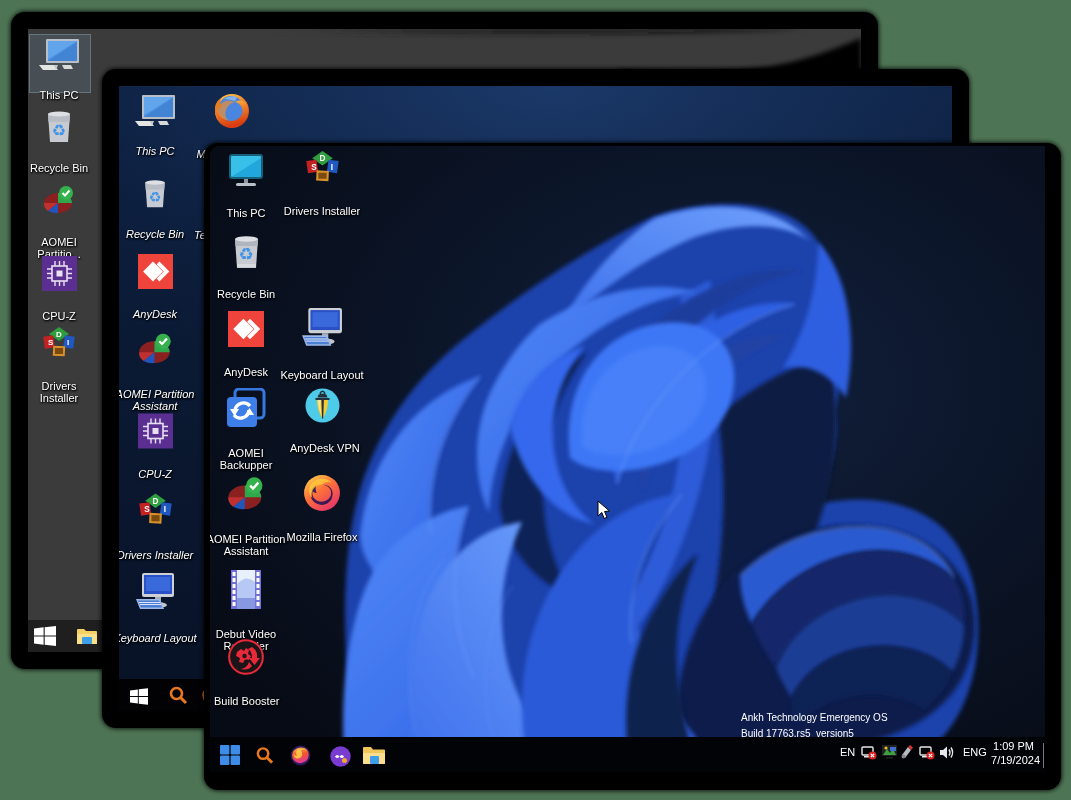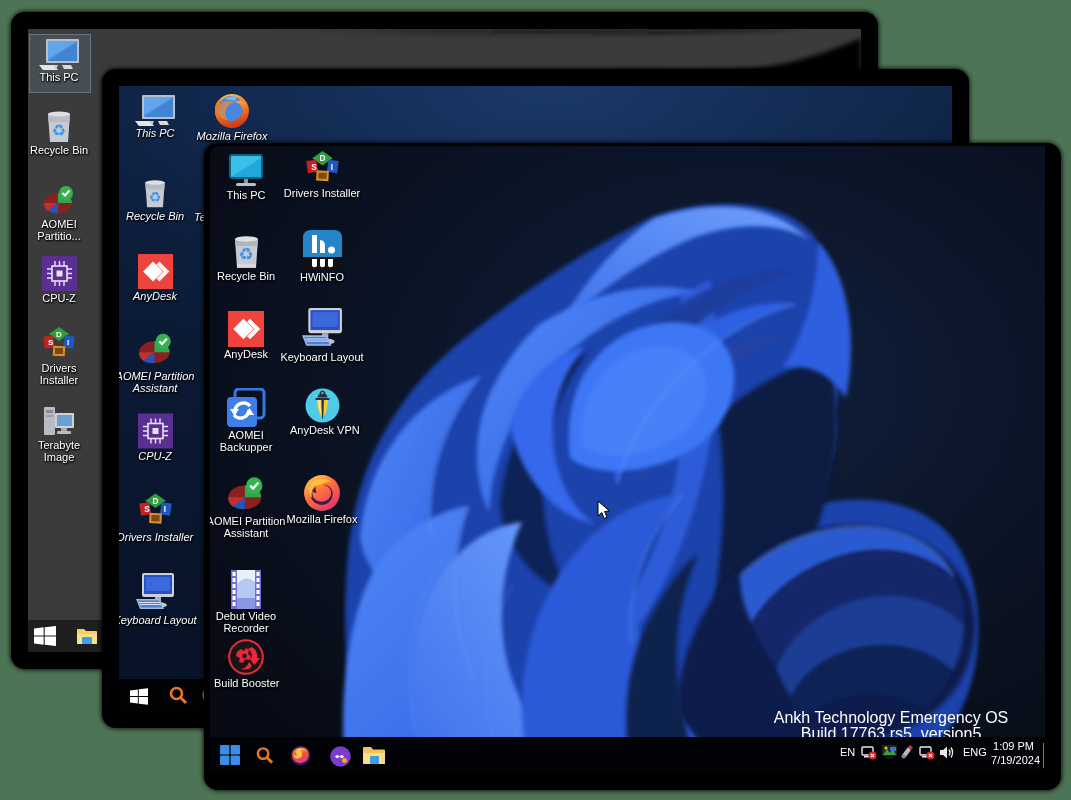--- a/index.html
+++ b/index.html
@@ -8,21 +8,21 @@
 .s1{left:11px;top:12px;width:867px;height:657px;border-radius:14px;box-shadow:0 0 4px 1px rgba(0,0,0,.8)}
 .s2{left:102px;top:69px;width:867px;height:659px;border-radius:14px;box-shadow:0 0 4px 1px rgba(0,0,0,.8)}
 .s3{left:204px;top:143px;width:857px;height:647px;border-radius:14px;box-shadow:0 0 4px 1px rgba(0,0,0,.8)}
 .layer{position:absolute;overflow:hidden}
 #L1{left:28px;top:29px;width:833px;height:623px;background:#3b3b3b}
 #L2{left:119px;top:86px;width:833px;height:625px;background:radial-gradient(ellipse 820px 400px at 52% 0%,rgba(45,90,160,0.42) 0%,rgba(20,45,90,0.15) 58%,rgba(0,0,0,0) 78%),linear-gradient(180deg,#0d2040 0%,#0b1a34 40%,#081226 100%)}
 #L3{left:210px;top:146px;width:835px;height:626px;background:#0b1222;border-radius:10px 0 0 0}
 .wall{position:absolute;left:0;top:0}
 .di{position:absolute;color:#fff;text-align:center;font-size:11px;line-height:12px}
 .di svg{display:block;margin:0 auto}
-.lb{text-shadow:0 1px 2px #000,1px 1px 2px #000;margin-top:1px;white-space:nowrap}
+.lb{text-shadow:0 1px 2px #000,1px 1px 2px #000;margin-top:19px;white-space:nowrap}
 .it .lb{font-style:italic}
 .tb{position:absolute;left:0;width:100%}
 #L1 .tb{bottom:0;height:32px;background:#1f1f1f}
 #L2 .tb{bottom:0;height:32px;background:#020204}
 #L3 .tb{bottom:0;height:35px;background:#020306}
 .tbi{position:absolute}
 .trayTxt{position:absolute;color:#fff;font-size:11px}
 </style>
 </head>
 <body>
@@ -94,32 +94,20 @@
         <polygon points="18,1 28,8 18,15 8,8" fill="#2f9e3f"></polygon>
         <text x="18" y="11" font-size="8" font-weight="bold" fill="#fff" text-anchor="middle">D</text>
         <polygon points="3,10 13,10 13,22 3,22" fill="#c32222" transform="rotate(-8 8 16)"></polygon>
         <text x="7" y="19" font-size="8" font-weight="bold" fill="#fff">S</text>
         <polygon points="23,10 33,10 33,22 23,22" fill="#2058c0" transform="rotate(8 28 16)"></polygon>
         <text x="26" y="19" font-size="8" font-weight="bold" fill="#fff">I</text>
         <polygon points="12,20 24,20 24,30 12,30" fill="#d8902a" transform="rotate(3 18 25)"></polygon>
         <polygon points="14,22 22,22 22,28 14,28" fill="#7a4a10"></polygon>
       </svg>
 <div class="lb">Drivers<br>Installer</div>
-</div>
-<div class="di" style="left:-1px;top:376px;width:64px">
-<svg width="34" height="33" viewBox="0 0 34 33">
-        <rect x="2" y="2" width="11" height="28" rx="1" fill="#b9bdc3"></rect>
-        <rect x="4" y="5" width="7" height="3" fill="#888d94"></rect>
-        <rect x="4" y="10" width="7" height="2" fill="#9aa0a6"></rect>
-        <rect x="13" y="8" width="19" height="15" rx="1" fill="#cdd1d6"></rect>
-        <rect x="15" y="10" width="15" height="11" fill="#6b9fd4"></rect>
-        <rect x="19" y="23" width="6" height="3" fill="#a8adb3"></rect>
-        <rect x="15" y="26" width="14" height="3" rx="1" fill="#b9bdc3"></rect>
-      </svg>
-<div class="lb">Terabyte<br>Image</div>
 </div>
 <div class="tb">
 <svg class="tbi" style="left:6px;top:6px" width="22" height="20" viewBox="0 0 22 20">
         <g fill="#fff">
           <polygon points="0,2.6 9.6,1.3 9.6,9.5 0,9.5"></polygon>
           <polygon points="10.7,1.15 22,0 22,9.5 10.7,9.5"></polygon>
           <polygon points="0,10.5 9.6,10.5 9.6,18.7 0,17.4"></polygon>
           <polygon points="10.7,10.5 22,10.5 22,20 10.7,18.85"></polygon>
         </g>
       </svg>
@@ -353,33 +341,20 @@
 <div class="di" style="left:4px;top:85px;width:64px">
 <svg width="33" height="38" viewBox="0 0 33 38">
         <path d="M5,8 L28,8 L26,37 L7,37 Z" fill="#c7cad0"></path>
         <path d="M5,8 L28,8 L27.6,15 L5.4,15 Z" fill="#b0b4bc"></path>
         <ellipse cx="16.5" cy="8" rx="11.5" ry="2.8" fill="#dddfe4"></ellipse>
         <path d="M7,33 L26,33 L25.8,36 L7.2,36 Z" fill="#d8dadf"></path>
         <text x="16" y="29" font-size="17" fill="#3f93e8" text-anchor="middle">♻</text>
       </svg>
 <div class="lb">Recycle Bin</div>
 </div>
-<div class="di" style="left:80px;top:84px;width:64px">
-<svg width="39" height="40" viewBox="0 0 39 40">
-        <rect x="0" y="0" width="39" height="40" rx="8" fill="#111"></rect>
-        <path d="M0,27 L39,27 L39,8 Q39,0 31,0 L8,0 Q0,0 0,8 Z" fill="#2585c8"></path>
-        <rect x="9" y="5" width="5" height="18" fill="#fff"></rect>
-        <path d="M17,10 Q22,10 22,16 L22,23 L17,23 Z" fill="#fff"></path>
-        <circle cx="28.5" cy="20" r="3.5" fill="#fff"></circle>
-        <path d="M9,29 L14,29 L14,36 Q11.5,38.5 9,36 Z" fill="#fff"></path>
-        <path d="M17,29 L22,29 L22,36 Q19.5,38.5 17,36 Z" fill="#fff"></path>
-        <path d="M25,29 L30,29 L30,36 Q27.5,38.5 25,36 Z" fill="#fff"></path>
-      </svg>
-<div class="lb">HWiNFO</div>
-</div>
 <div class="di" style="left:4px;top:165px;width:64px">
 <svg width="36" height="36" viewBox="0 0 35 35">
         <rect width="35" height="35" fill="#ef443b"></rect>
         <rect x="8" y="10.5" width="14" height="14" fill="#fff" transform="rotate(45 15 17.5)"></rect>
         <path d="M20,9 L28.5,17.5 L20,26" stroke="#fff" stroke-width="4" fill="none"></path>
       </svg>
 <div class="lb">AnyDesk</div>
 </div>
 <div class="di" style="left:62px;top:162px;width:100px">
 <svg width="46" height="42" viewBox="0 0 42 40">
@@ -476,21 +451,21 @@
         <g fill="#e8293a">
           <path d="M10,14 L14,11 L17,13 L19,10 L22,12 L21,16 L24,18 L22,22 L18,21 L16,25 L12,24 L13,20 L9,18 Z"></path>
           <circle cx="16.5" cy="17.5" r="4.5"></circle>
           <circle cx="17.5" cy="18" r="2.2" fill="#1c1518"></circle>
           <path d="M25,9 Q31,13 30,20 L33,20 L27.5,27 L22,20 L25,20 Q25,13 21,11 Z"></path>
           <path d="M22,24 Q20,30 14,31 Q21,33 25,28 Z"></path>
         </g>
       </svg>
 <div class="lb">Build Booster</div>
 </div>
-<div class="trayTxt" style="right:4px;top:564px;width:300px;text-align:center;font-size:16px;line-height:15.5px">Ankh Technology Emergency OS<br>Build 17763.rs5_version5</div>
+<div class="trayTxt" style="right:4px;top:564px;width:300px;text-align:left;font-size:10px;line-height:15.5px">Ankh Technology Emergency OS<br>Build 17763.rs5_version5</div>
 <svg style="position:absolute;left:387px;top:355px" width="18" height="20" viewBox="0 0 18 20">
       <path d="M1,0 L1,15 L4.8,11.5 L7.2,17.5 L10,16.3 L7.6,10.5 L12.5,10 Z" fill="#fff" stroke="#000" stroke-width="1"></path>
     </svg>
 <div class="tb">
 <svg class="tbi" style="left:10px;top:8px" width="20" height="20" viewBox="0 0 20 20">
         <g fill="#3d8de8">
           <rect width="9.4" height="9.4" rx="1"></rect>
           <rect x="10.6" width="9.4" height="9.4" rx="1"></rect>
           <rect y="10.6" width="9.4" height="9.4" rx="1"></rect>
           <rect x="10.6" y="10.6" width="9.4" height="9.4" rx="1"></rect>

